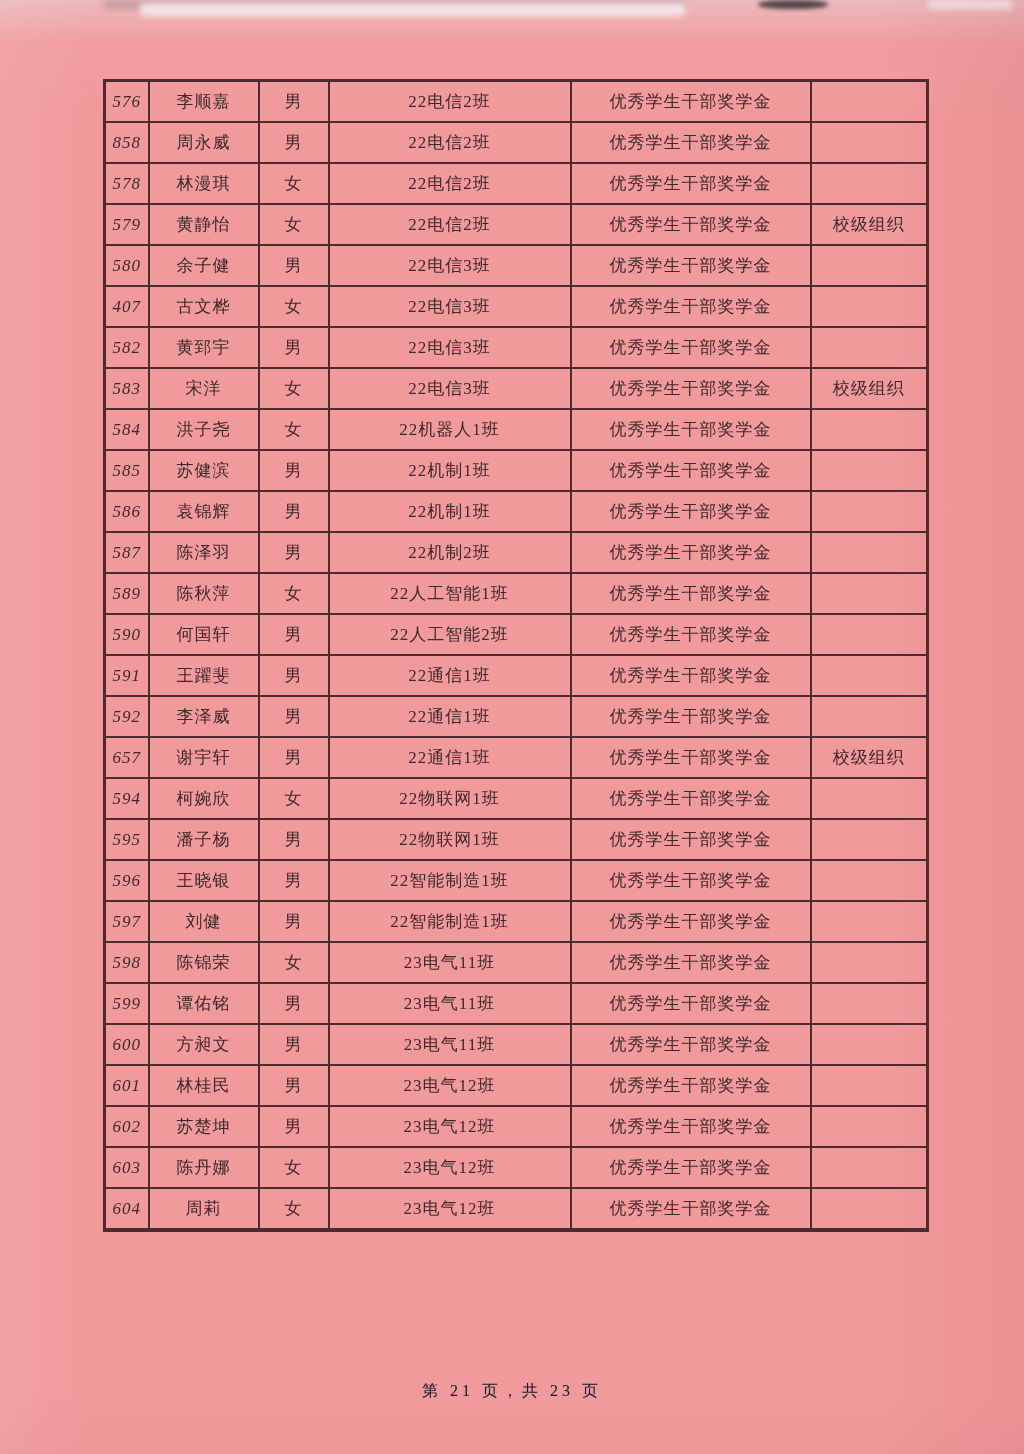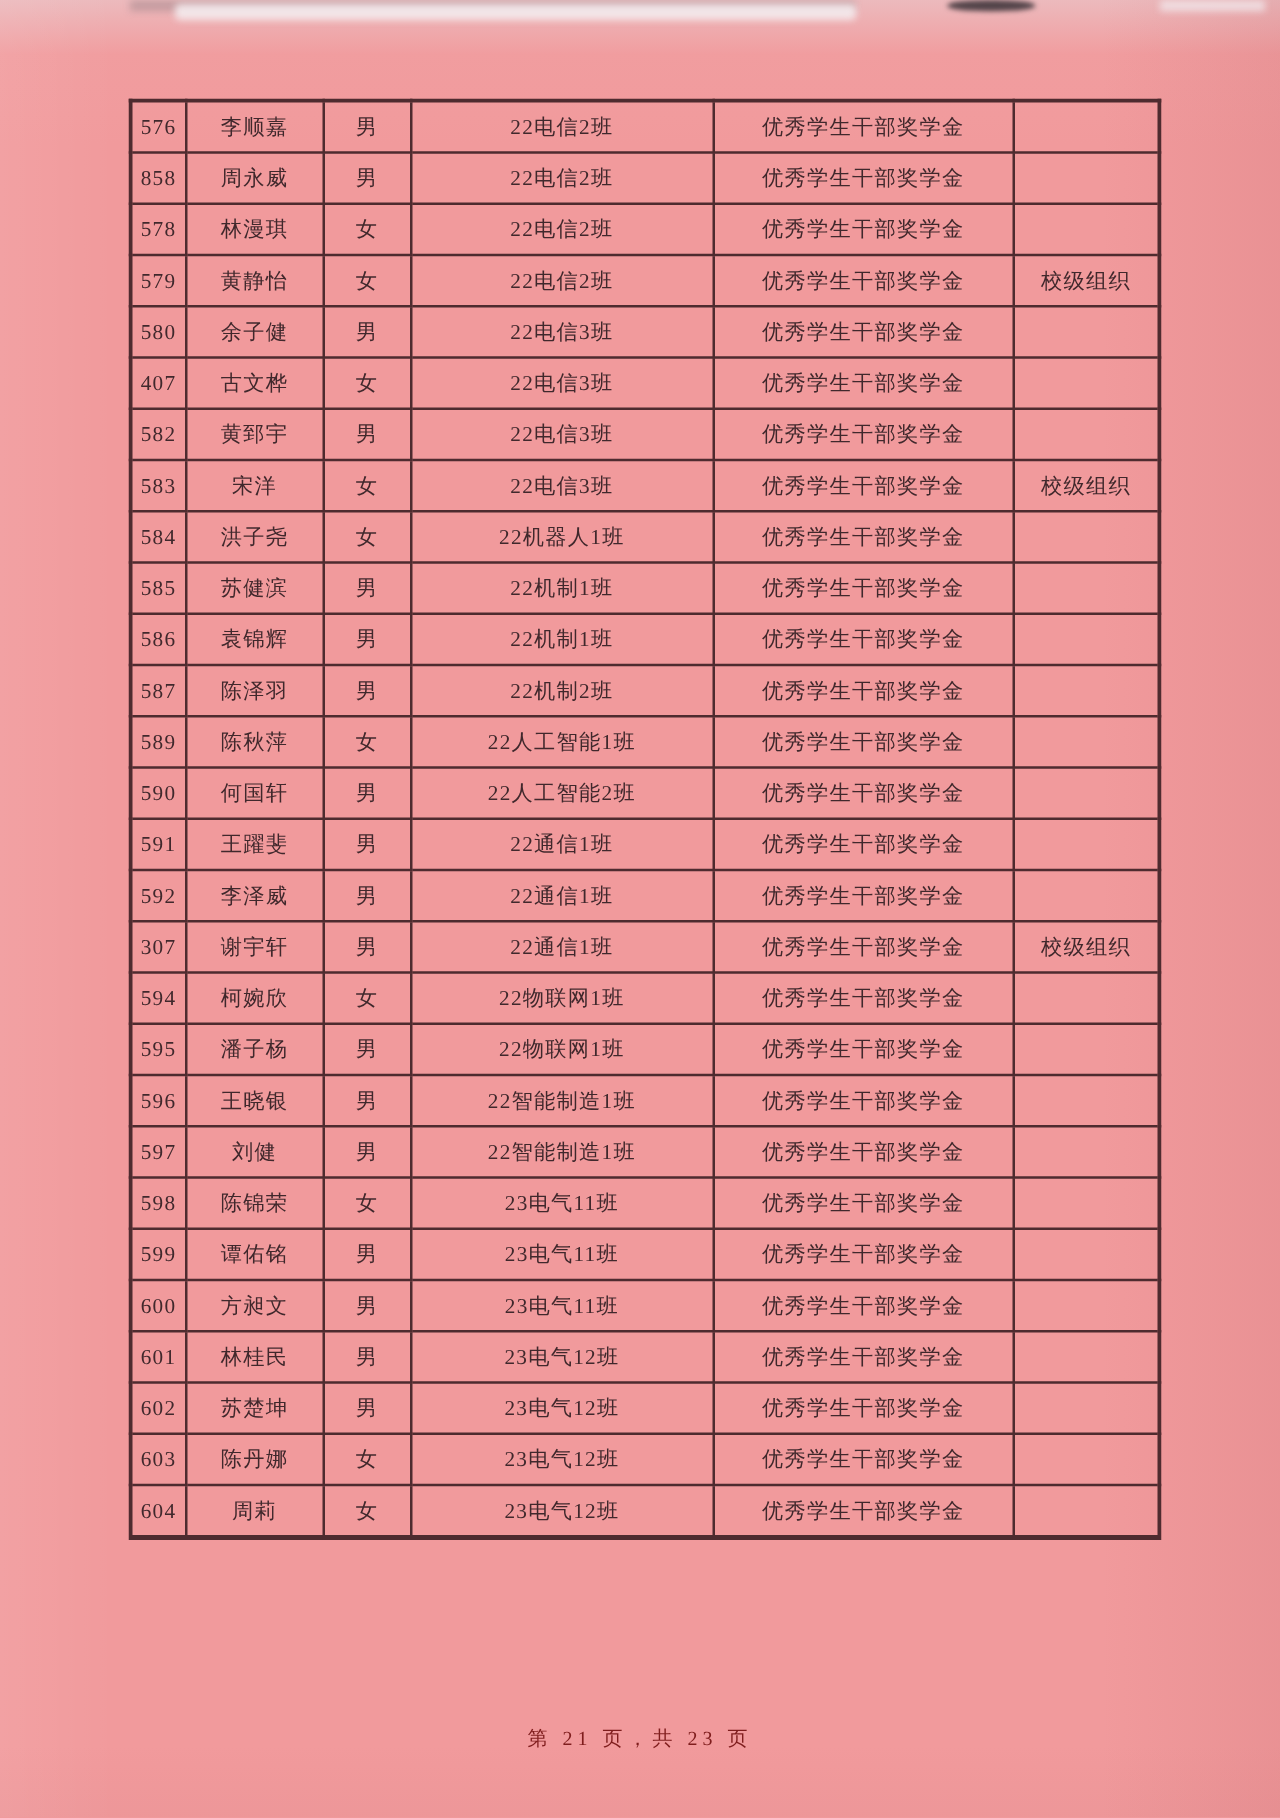--- a/index.html
+++ b/index.html
@@ -54,32 +54,32 @@
     padding: 0;
     overflow: hidden;
     white-space: nowrap;
   }
   .col-no     { width: 44px; }
   .col-name   { width: 110px; }
   .col-gender { width: 70px; }
   .col-class  { width: 242px; }
   .col-award  { width: 240px; }
   .col-note   { width: 117px; }
-  .cell-no    { font-size: 15px; letter-spacing: 0; }
+  .cell-no    { font-size: 15px; letter-spacing: 0; font-style: italic; }
   .cell-class { font-size: 16px; }
   .cell-award { font-size: 17px; letter-spacing: 2px; }
   .cell-note  { font-size: 16px; letter-spacing: 2px; }
 
   .page-footer {
     position: absolute;
     left: 0;
     top: 1381px;
     width: 100%;
     text-align: center;
-    color: #7f1d1d;
+    color: #0f172a;
     font-size: 16px;
     letter-spacing: 4px;
     z-index: 3;
   }
 </style>
 </head>
 <body>
 
 <div class="scan-shading"></div>
 <div class="artifact artifact-gray-band"></div>
@@ -219,21 +219,21 @@
       </tr>
       <tr>
         <td class="cell cell-no">592</td>
         <td class="cell cell-name">李泽威</td>
         <td class="cell cell-gender">男</td>
         <td class="cell cell-class">22通信1班</td>
         <td class="cell cell-award">优秀学生干部奖学金</td>
         <td class="cell cell-note"></td>
       </tr>
       <tr>
-        <td class="cell cell-no">307</td>
+        <td class="cell cell-no">657</td>
         <td class="cell cell-name">谢宇轩</td>
         <td class="cell cell-gender">男</td>
         <td class="cell cell-class">22通信1班</td>
         <td class="cell cell-award">优秀学生干部奖学金</td>
         <td class="cell cell-note">校级组织</td>
       </tr>
       <tr>
         <td class="cell cell-no">594</td>
         <td class="cell cell-name">柯婉欣</td>
         <td class="cell cell-gender">女</td>

